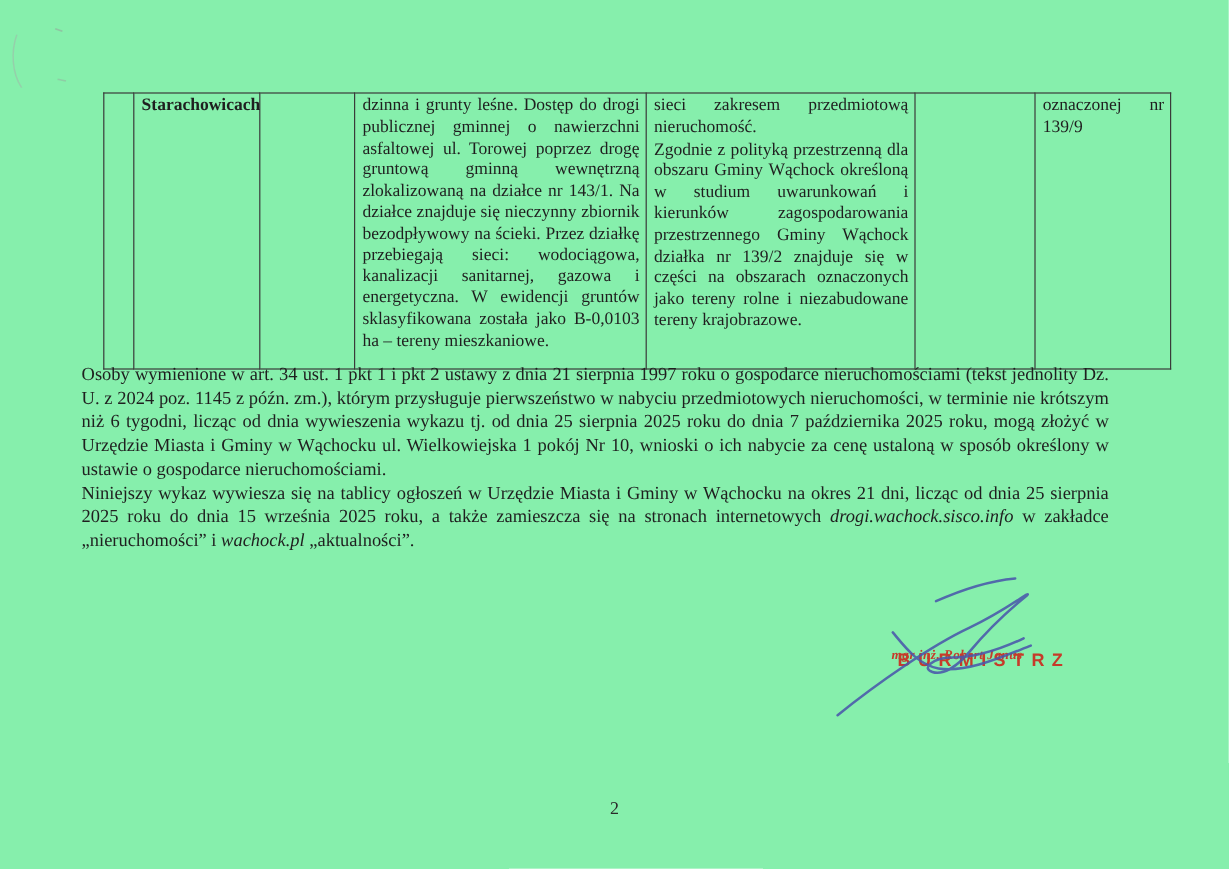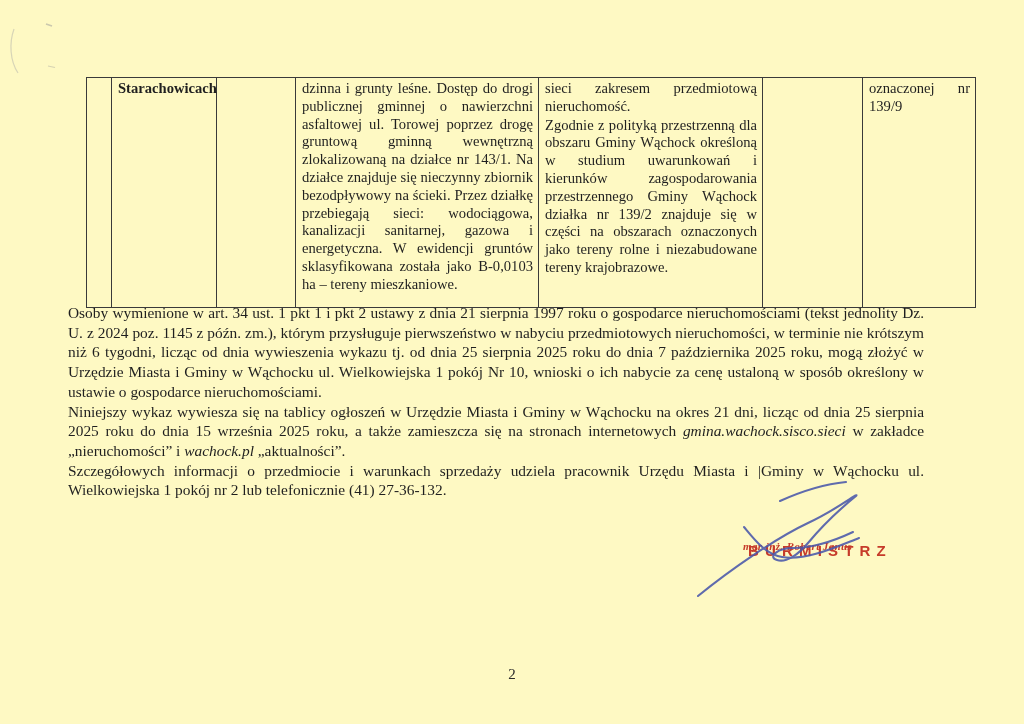--- a/index.html
+++ b/index.html
@@ -1,20 +1,20 @@
 <!DOCTYPE html>
 <html><head>
 <meta charset="utf-8">
 <style>
   html,body{margin:0;padding:0;}
   body{
     width:1024px;height:724px;position:relative;background:#ffffff;
     font-family:"Liberation Serif", serif;color:#1f1f1f;overflow:hidden;
   }
-  .page{position:absolute;inset:0;background:#fef9c3;}
+  .page{position:absolute;inset:0;background:#86efac;}
 
   
   .tablewrap{position:absolute;left:86px;top:77px;}
   table.doc{border-collapse:collapse;table-layout:fixed;width:889px;height:231px;}
   table.doc td{
     border:1.5px solid #3a3a3a;vertical-align:top;
     padding:2px 5px 2px 6px;font-size:14.6px;line-height:1.22;text-align:justify;
   }
   td.cell-name{font-weight:bold;text-align:center;padding-top:3px;font-size:15px;line-height:1.15;}
   td.cell-mark{text-align:center;padding-top:3px;text-align:center;}
@@ -83,22 +83,21 @@
         </td>
         <td></td>
         <td class="cell-mark">oznaczonej nr 139/9</td>
       </tr>
     </tbody>
       </table>
   </div>
 
   <div class="body-text">
     <p>Osoby wymienione w art. 34 ust. 1 pkt 1 i pkt 2 ustawy z dnia 21 sierpnia 1997 roku o gospodarce nieruchomościami (tekst jednolity Dz. U. z 2024 poz. 1145 z późn. zm.), którym przysługuje pierwszeństwo w nabyciu przedmiotowych nieruchomości, w terminie nie krótszym niż 6 tygodni, licząc od dnia wywieszenia wykazu tj. od dnia 25 sierpnia 2025 roku do dnia 7 października 2025 roku, mogą złożyć w Urzędzie Miasta i Gminy w Wąchocku ul. Wielkowiejska 1 pokój Nr 10, wnioski o ich nabycie za cenę ustaloną w sposób określony w ustawie o gospodarce nieruchomościami.</p>
-    <p><span>Niniejszy wykaz wywiesza się na tablicy ogłoszeń w Urzędzie Miasta i Gminy w Wąchocku na okres 21 dni, licząc od dnia 25 sierpnia 2025 roku do dnia 15 września 2025 roku, a także zamieszcza się na stronach internetowych </span><span class="it">gmina.wachock.sisco.sieci</span><span> w zakładce „nieruchomości” i </span><span class="it">wachock.pl</span><span> „aktualności”.</span></p>
-    <p>Szczegółowych informacji o przedmiocie i warunkach sprzedaży udziela pracownik Urzędu Miasta i |Gminy w Wąchocku ul. Wielkowiejska 1 pokój nr 2 lub telefonicznie (41) 27-36-132.</p>
+    <p><span>Niniejszy wykaz wywiesza się na tablicy ogłoszeń w Urzędzie Miasta i Gminy w Wąchocku na okres 21 dni, licząc od dnia 25 sierpnia 2025 roku do dnia 15 września 2025 roku, a także zamieszcza się na stronach internetowych </span><span class="it">drogi.wachock.sisco.info</span><span> w zakładce „nieruchomości” i </span><span class="it">wachock.pl</span><span> „aktualności”.</span></p>
   </div>
 
   <div class="stamp-title">B U R M I S T R Z</div>
   <div class="stamp-name">mgr inż. Robert Janus</div>
 
   <svg class="sig-svg" viewBox="0 0 260 140">
     <g stroke="#4a58ab" stroke-width="2.1" fill="none" opacity="0.88" stroke-linecap="round" stroke-linejoin="round">
       <path d="M38 128 C 70 102, 116 70, 148 55 C 178 41, 200 23, 196 28 C 175 45, 158 63, 148 75 C 138 87, 126 95, 117 92 C 107 89, 118 80, 133 80 C 153 80, 176 72, 193 64"></path>
       <path d="M84 59 C 94 71, 105 86, 122 89 C 146 93, 176 79, 199 70"></path>
       <path d="M120 33 C 140 24, 165 16, 186 14"></path>

